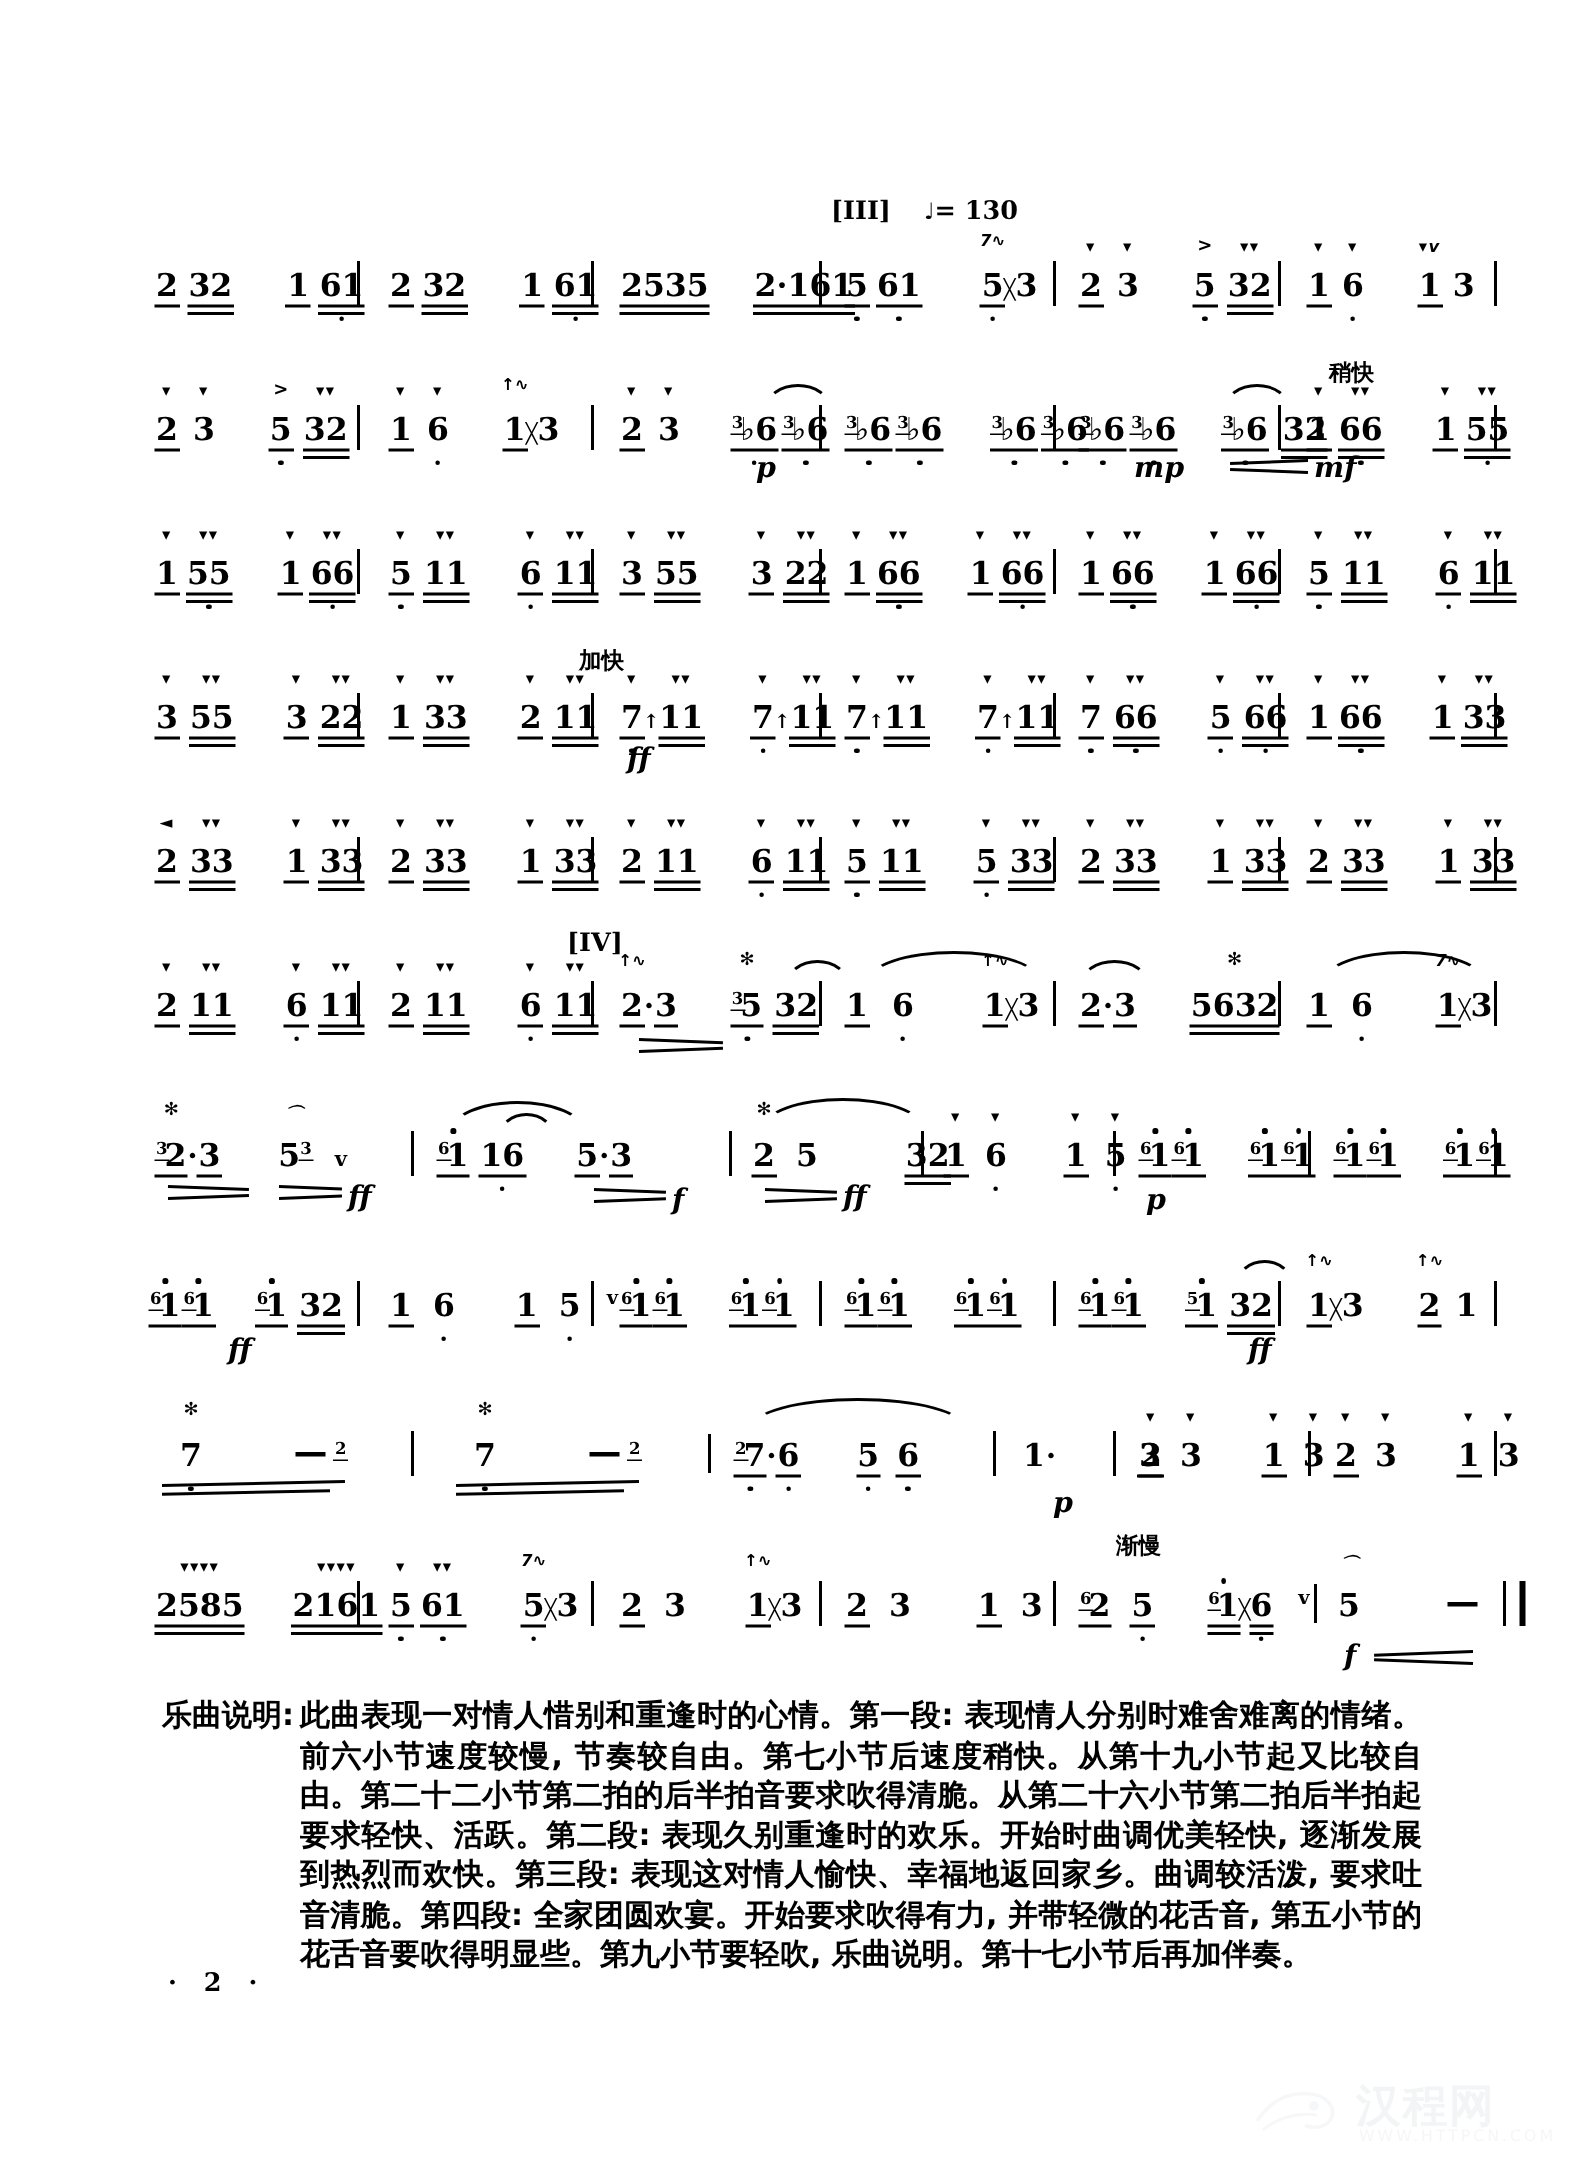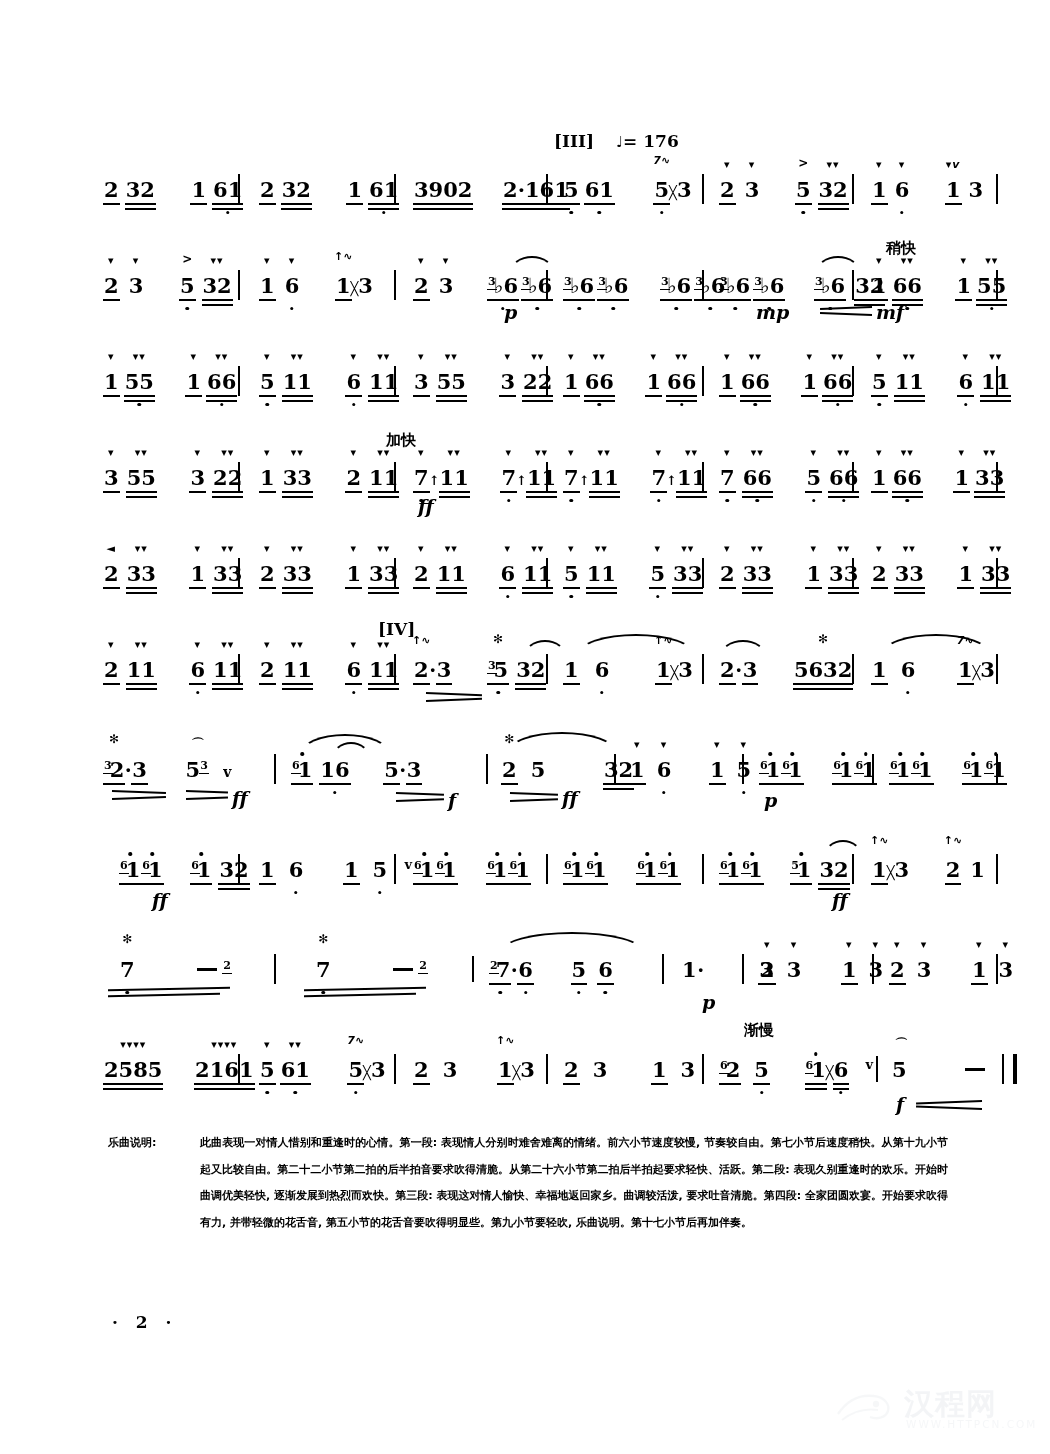--- a/index.html
+++ b/index.html
@@ -284,21 +284,21 @@
   }
 
   
   .desc {
     position: absolute;
     left: 108px;
     top: 1130px;
     width: 840px;
     font-family: "DejaVu Sans", sans-serif;
     font-weight: 700;
-    font-size: 11px;
+    font-size: 20px;
     line-height: 26.5px;
     color: #000;
   }
   .desc .label {
     float: left;
     width: 88px;
   }
   .desc .body {
     margin-left: 92px;
     text-align: justify;
@@ -319,39 +319,39 @@
 <body>
 
 <div id="page">
 
   <div class="score">
 
     <div class="sysrow">
 
       <div class="section-mark" style="left:458px; bottom:76px;">[III]</div>
       <div class="tempo-mark" style="left:520px; bottom:76px;">
-        <span class="qn">♩</span><span>= 176</span>
+        <span class="qn">♩</span><span>= 130</span>
       </div>
 
       <div class="grp" style="left:8px;">
         <span class="n b1">2</span><span style="display:inline-block;width:7px"></span><span class="n b2">32</span>
         <span style="display:inline-block;width:22px"></span>
         <span class="n b1">1</span><span style="display:inline-block;width:7px"></span><span class="n b2">61<i class="dot-dn"></i></span>
       </div>
       <div class="bar" style="left:142px;"></div>
 
       <div class="grp" style="left:164px;">
         <span class="n b1">2</span><span style="display:inline-block;width:7px"></span><span class="n b2">32</span>
         <span style="display:inline-block;width:22px"></span>
         <span class="n b1">1</span><span style="display:inline-block;width:7px"></span><span class="n b2">61<i class="dot-dn"></i></span>
       </div>
       <div class="bar" style="left:298px;"></div>
 
       <div class="grp" style="left:318px;">
-        <span class="n b2">3902</span>
+        <span class="n b2">2535</span>
         <span style="display:inline-block;width:16px"></span>
         <span class="n b2">2·161</span>
       </div>
       <div class="bar" style="left:450px;"></div>
 
       <div class="grp" style="left:468px;">
         <span class="n b1">5<i class="dot-dn"></i></span><span style="display:inline-block;width:6px"></span><span class="n b1">61<i class="dot-dn"></i></span>
         <span style="display:inline-block;width:26px"></span>
         <span class="n b1"><i class="art trill">7∿</i>5<i class="dot-dn"></i></span><span class="gslash">╳</span><span class="n">3</span>
       </div>
@@ -665,21 +665,21 @@
       <div class="grp" style="left:794px;">
         <span class="n b1"><span class="grace">6<i class="gline"></i></span>1<i class="dot-up"></i></span><span style="display:inline-block;width:2px"></span><span class="n b1"><span class="grace">6<i class="gline"></i></span>1<i class="dot-up"></i></span>
         <span style="display:inline-block;width:16px"></span>
         <span class="n b1"><span class="grace">6<i class="gline"></i></span>1<i class="dot-up"></i></span><span style="display:inline-block;width:2px"></span><span class="n b1"><span class="grace">6<i class="gline"></i></span>1<i class="dot-up"></i></span>
       </div>
       <div class="bar" style="left:900px;"></div>
     </div>
 
     <div class="sysrow tall">
 
-      <div class="grp" style="left:24px;">
+      <div class="grp" style="left:4px;">
         <span class="n b1"><span class="grace">6<i class="gline"></i></span>1<i class="dot-up"></i></span><span style="display:inline-block;width:2px"></span><span class="n b1"><span class="grace">6<i class="gline"></i></span>1<i class="dot-up"></i></span>
         <span style="display:inline-block;width:14px"></span>
         <span class="n b1"><span class="grace">6<i class="gline"></i></span>1<i class="dot-up"></i></span><span style="display:inline-block;width:8px"></span><span class="n b2">32</span>
       </div>
       <div class="dyn" style="left:56px; bottom:-4px;">ff</div>
       <div class="bar" style="left:142px;"></div>
 
       <div class="grp" style="left:164px;">
         <span class="n b1">1</span><span style="display:inline-block;width:14px"></span><span class="n">6<i class="dot-dn"></i></span>
         <span style="display:inline-block;width:26px"></span>

